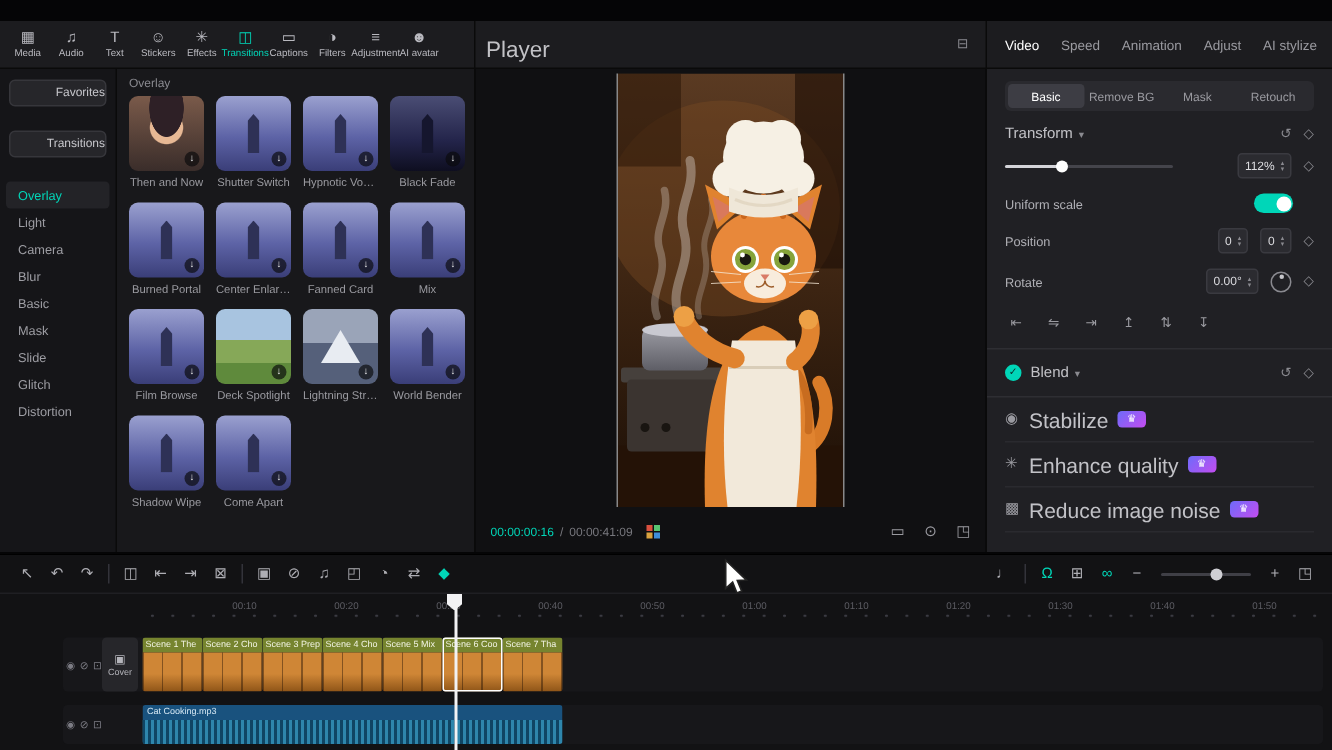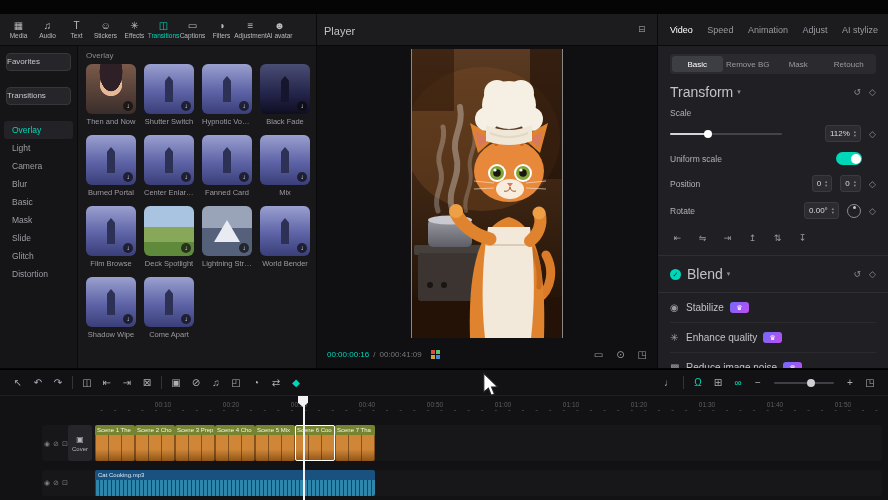--- a/index.html
+++ b/index.html
@@ -5,31 +5,31 @@
   html,body{margin:0;padding:0;background:#000}
   #app{position:relative;width:888px;height:500px;background:#050506;overflow:hidden;
        font-family:"Liberation Sans","DejaVu Sans",sans-serif;color:#c6c6cb;user-select:none}
   
   .hdr{position:absolute;left:0;top:14px;width:888px;height:32px;background:#1c1c1f;border-bottom:1px solid #0a0a0a;box-sizing:border-box}
   .tools{position:absolute;left:4px;top:0;height:32px;display:flex}
   .tbtn{width:29px;height:32px;display:flex;flex-direction:column;align-items:center;justify-content:center;gap:1px;color:#b9b9bf;cursor:pointer}
   .tbtn .ticon{font-size:10px;line-height:10px}
   .tbtn .tlabel{font-size:6.5px;line-height:7px;white-space:nowrap}
   .tbtn.active{color:#00d6b8}
-  .hdr .ptitle{position:absolute;left:324px;top:11px;font-size:11px;color:#c2c2c6}
+  .hdr .ptitle{position:absolute;left:324px;top:11px;font-size:15px;color:#c2c2c6}
   .hdr .pmenu{position:absolute;left:638px;top:10px;font-size:9px;color:#8a8a90;cursor:pointer}
   .insp-tabs{position:absolute;left:660px;top:0;width:228px;height:32px;display:flex;align-items:center;justify-content:space-between;padding:0 10px;box-sizing:border-box}
   .itab{font-size:9px;color:#9a9aa0;cursor:pointer;white-space:nowrap}
   .itab.active{color:#fff}
   .vdiv{position:absolute;top:14px;width:1px;height:354px;background:#0a0a0a;z-index:4}
   #vd1{left:316px}#vd2{left:657px}
   
   .lpanel{position:absolute;left:0;top:46px;width:316px;height:322px;background:#18181b}
   .side{position:absolute;left:0;top:0;width:78px;height:322px;background:#151518;border-right:1px solid #0a0a0a;box-sizing:border-box}
-  .side-btn{margin:7px 6px 16px;height:16px;line-height:16px;text-align:left;background:#26262a;border:1px solid #36363b;border-radius:4px;font-size:8px;color:#c6c6cb;cursor:pointer;white-space:nowrap;overflow:hidden}
+  .side-btn{margin:7px 6px 16px;height:16px;line-height:16px;text-align:right;background:#26262a;border:1px solid #36363b;border-radius:4px;font-size:8px;color:#c6c6cb;cursor:pointer;white-space:nowrap;overflow:hidden}
   .side-list{margin-top:8px}
   .sitem{height:18px;line-height:18px;padding-left:12px;font-size:8.5px;color:#9d9da3;cursor:pointer;white-space:nowrap}
   .sitem.active{color:#00d6b8;background:#232327;margin:0 4px;padding-left:8px;border-radius:3px}
   .lib{position:absolute;left:79px;top:0;right:0;bottom:0}
   .lib-head{position:absolute;left:7px;top:5px;font-size:8px;color:#8a8a90}
   .lib-grid{position:absolute;left:7px;top:18px;display:grid;grid-template-columns:repeat(4,50px);column-gap:8px;row-gap:9px}
   .card{width:50px;cursor:pointer}
   .thumb{position:relative;width:50px;height:50px;border-radius:6px;overflow:hidden;background:#3a3e78}
   .thumb[data-thumb="tower"]{background:linear-gradient(180deg,#9aa0cf 0%,#5d63a6 55%,#3a3e78 100%)}
   .thumb[data-thumb="tower"]::after,.thumb[data-thumb="tower-dark"]::after{content:"";position:absolute;left:21px;top:12px;width:8px;height:26px;background:#2e3156;clip-path:polygon(50% 0,100% 18%,100% 100%,0 100%,0 18%)}
@@ -50,41 +50,41 @@
   .cgrid{display:grid;grid-template-columns:4px 4px;grid-auto-rows:4px;gap:1px;margin-left:9px}
   .cgrid i{display:block}
   .pbar .sp{flex:1}
   .pico{font-size:10px;color:#9a9aa0;margin-left:13px;cursor:pointer}
   
   .insp{position:absolute;left:658px;top:46px;width:230px;height:322px;background:#202024;box-sizing:border-box;padding:8px 12px 0;overflow:hidden}
   .subtabs{display:flex;background:#2a2a2f;border-radius:4px;height:20px;padding:2px;box-sizing:border-box}
   .stab{flex:1;display:flex;align-items:center;justify-content:center;font-size:8px;color:#9a9aa0;border-radius:3px;cursor:pointer;white-space:nowrap}
   .stab.active{background:#3d3d44;color:#fff}
   .irow{display:flex;align-items:center;margin-top:10px}
-  .lab{font-size:14px;color:#c2c2c7;white-space:nowrap}
+  .lab{font-size:10px;color:#c2c2c7;white-space:nowrap}
   .sub{font-size:8.5px;color:#b0b0b6}
   .sp{flex:1}
   .gico{color:#8a8a90;font-size:9px;margin-left:8px;cursor:pointer}
   .chev{color:#8a8a90;font-size:7px;margin-left:4px}
   .slider{position:relative;width:112px;height:2px;background:#44444b;border-radius:2px;cursor:pointer}
   .sfill{position:absolute;left:0;top:0;height:2px;width:34%;background:#d4d4d9;border-radius:2px}
   .sknob{position:absolute;left:34%;top:-3px;width:8px;height:8px;margin-left:-4px;border-radius:50%;background:#fff}
   .vbox{display:flex;align-items:center;background:#2b2b30;border:1px solid #3a3a40;border-radius:3px;height:15px;padding:0 4px;font-size:8px;color:#dcdce0;margin-left:8px;cursor:text;white-space:nowrap}
   .carets{display:flex;flex-direction:column;margin-left:4px;color:#8a8a90;font-size:4.5px;line-height:4px}
   .toggle{width:26px;height:13px;border-radius:7px;background:#00d6b8;position:relative;cursor:pointer;margin-right:14px}
   .toggle::after{content:"";position:absolute;right:1.5px;top:1.5px;width:10px;height:10px;border-radius:50%;background:#fff}
   .knobc{width:12px;height:12px;border:1px solid #8a8a90;border-radius:50%;margin-left:8px;position:relative;cursor:pointer}
   .knobc::after{content:"";position:absolute;left:50%;top:1.5px;width:3px;height:3px;margin-left:-1.5px;border-radius:50%;background:#c6c6cb}
   .alignrow{display:flex;gap:10px;margin-top:12px}
   .abtn{width:15px;height:14px;display:flex;align-items:center;justify-content:center;font-size:9px;color:#9a9aa0;cursor:pointer}
   .hline{height:1px;background:#2e2e33;margin:10px -12px 0}
   .tealdot{width:11px;height:11px;border-radius:50%;background:#00d6b8;color:#0a2a26;font-size:7px;line-height:11px;text-align:center;margin-right:6px}
   .frow{display:flex;align-items:center;height:29px;border-bottom:1px solid #2a2a2f}
   .ficon{font-size:10px;color:#9a9aa0;width:16px}
-  .flab{font-size:10px;color:#c2c2c7;white-space:nowrap}
+  .flab{font-size:14px;color:#c2c2c7;white-space:nowrap}
   .vip{margin-left:6px;height:11px;min-width:15px;padding:0 2px;border-radius:3px;background:linear-gradient(135deg,#6d6bfa,#c44cf0);color:#fff;font-size:7px;line-height:11px;text-align:center}
   
   .tl{position:absolute;left:0;top:369px;width:888px;height:131px;background:#121214;border-top:1px solid #000}
   .tlbar{position:absolute;left:0;top:0;width:100%;height:26px;display:flex;align-items:center;padding:0 8px;box-sizing:border-box;border-bottom:1px solid #1f1f23}
   .ttool{width:20px;height:20px;display:flex;align-items:center;justify-content:center;font-size:10px;color:#aeaeb4;cursor:pointer;flex:0 0 auto}
   .ttool.teal{color:#00d6b8}
   .tdiv{width:1px;height:13px;background:#33333a;margin:0 4px;flex:0 0 auto}
   .zsl{position:relative;width:60px;height:2px;background:#3f3f46;border-radius:2px;margin:0 6px;flex:0 0 auto;cursor:pointer}
   .zkn{position:absolute;left:55%;top:-3px;width:8px;height:8px;border-radius:50%;background:#cfcfd4}
   .ruler{position:absolute;left:95px;top:26px;right:0;height:16px;display:flex;padding-left:34px;box-sizing:border-box;color:#5d5d64;font-size:6.5px;align-items:center;background-image:radial-gradient(circle,#3c3c44 .7px,rgba(0,0,0,0) 1px);background-size:13.6px 5px;background-repeat:repeat-x;background-position:27px 12px}
@@ -367,23 +367,20 @@
       <div class="stab">Mask</div>
       <div class="stab">Retouch</div>
     </div>
     <div class="irow">
       <span class="lab">Transform</span>
       <span class="chev">▾</span>
       <span class="sp"></span>
       <span class="gico">↺</span>
       <span class="gico">◇</span>
     </div>
-    <div class="irow" style="margin-top:8px">
-      <span class="sub">Scale</span>
-    </div>
     <div class="irow" style="margin-top:7px">
       <div class="slider">
           <div class="sfill"></div>
           <div class="sknob"></div>
         </div>
       <span class="sp"></span>
       <div class="vbox">
           <span>112%</span>
           <span class="carets">
             <span>▴</span>

